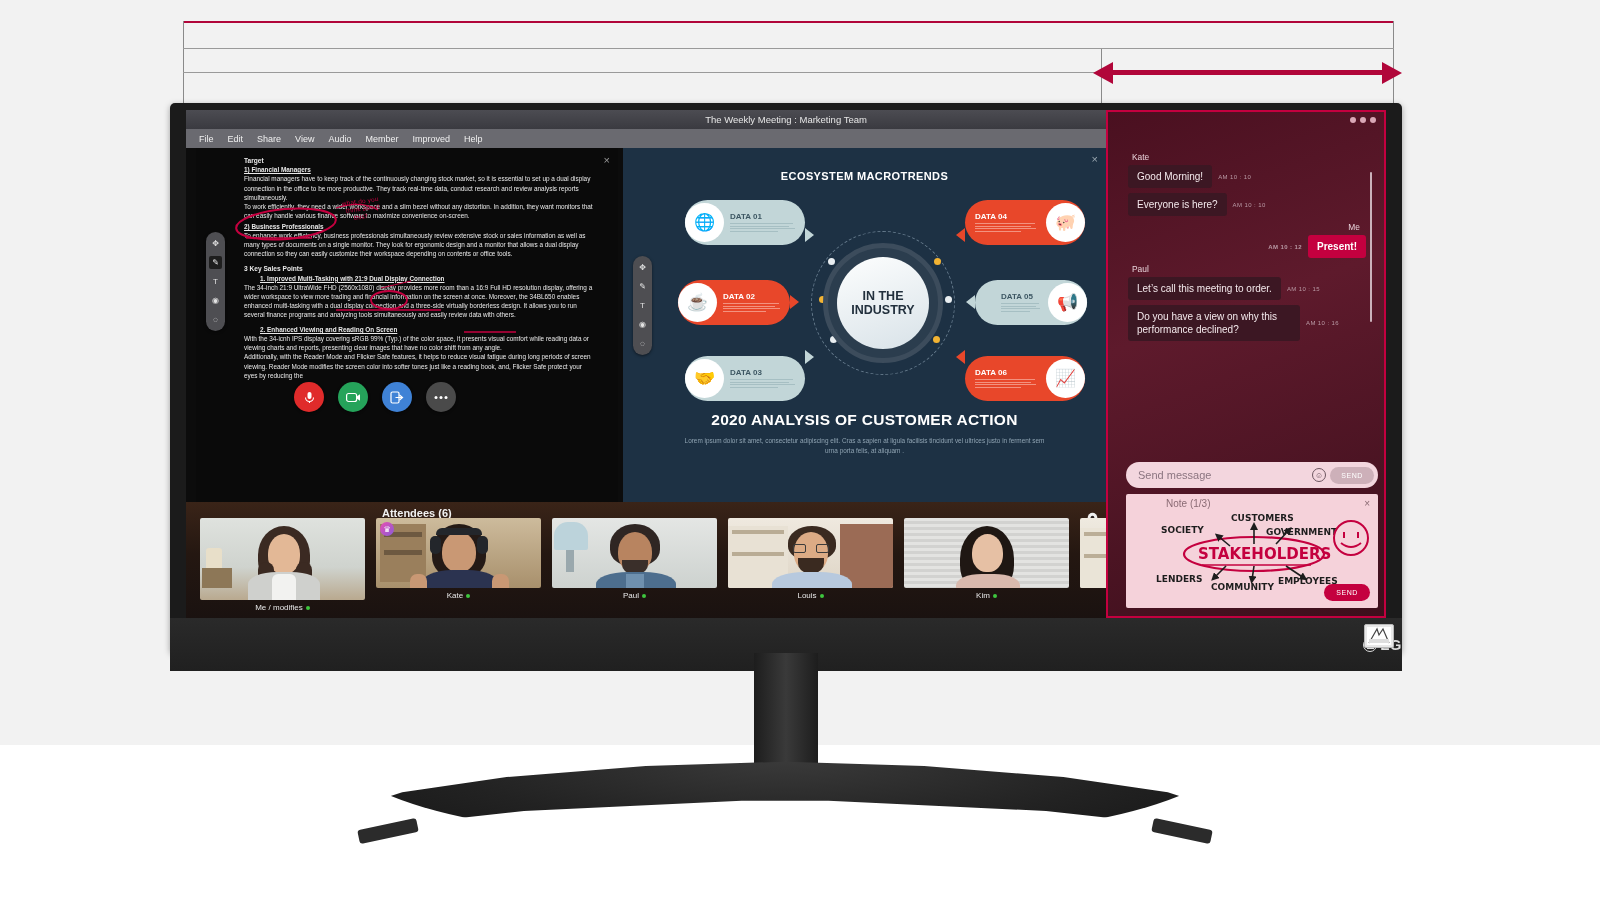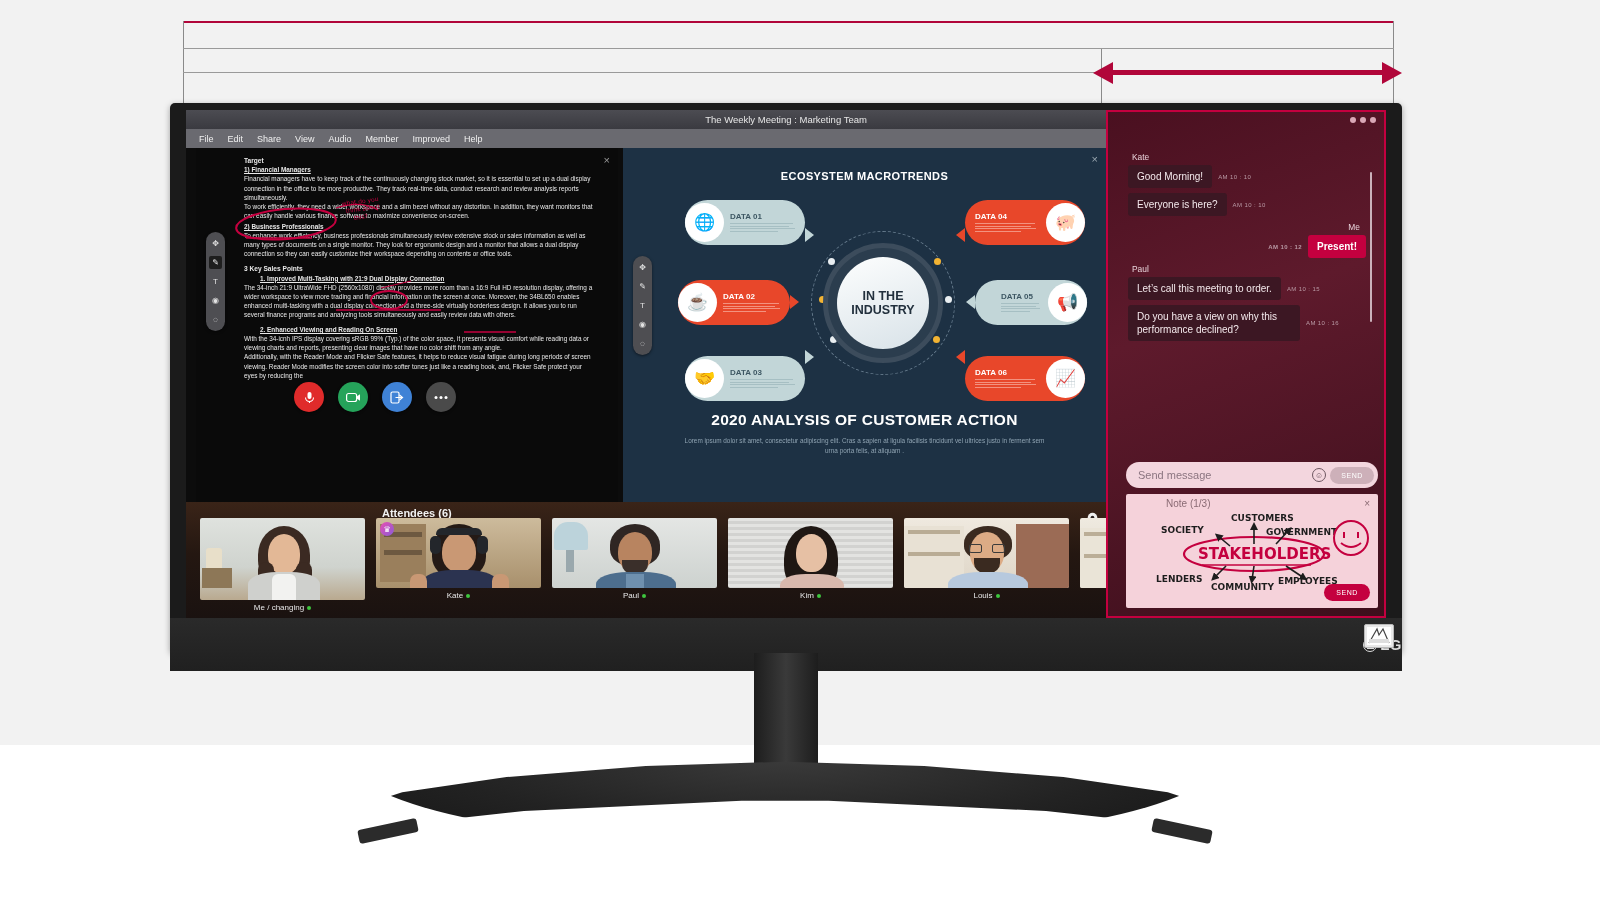--- a/index.html
+++ b/index.html
@@ -449,21 +449,21 @@
               <div style="position:absolute; left:2px; top:50px; width:30px; height:20px; background:#8d7757;"></div>
               <div class="hair" style="left:58px; top:8px; width:52px; height:58px; background:#3b2a22;"></div>
               <div class="head" style="left:68px; top:16px; width:32px; height:40px; background:#e3b896;"></div>
               <div style="position:absolute; left:58px; top:44px; width:16px; height:30px; background:#3b2a22; border-radius:8px;"></div>
               <div style="position:absolute; left:96px; top:44px; width:16px; height:30px; background:#3b2a22; border-radius:8px;"></div>
               <div class="body" style="left:48px; top:54px; width:72px; height:30px; background:#cfd0cd;"></div>
               <div style="position:absolute; left:72px; top:56px; width:24px; height:28px; background:#f2f2f0; border-radius:6px 6px 0 0;"></div>
             </div>
           </div>
           <div class="name">
-            <span>Me / changing</span>
+            <span>Me / modifies</span>
               <i class="dot-online"></i>
           </div>
         </div>
 
         <div class="tile">
           <div class="thumb">
             <div class="pp">
               <div class="room" style="background:linear-gradient(180deg,#d8c9ae 0%,#c7b характ 0%,#bfae90 100%)"></div>
               <div class="room" style="background:linear-gradient(180deg,#cdbb9c,#a8906c)"></div>
               <div style="position:absolute; left:4px; top:6px; width:46px; height:58px; background:#9a7f5c;"></div>
@@ -501,50 +501,50 @@
           </div>
           <div class="name">
             <span>Paul</span>
               <i class="dot-online"></i>
           </div>
         </div>
 
         <div class="tile">
           <div class="thumb">
             <div class="pp">
-              <div class="room" style="background:repeating-linear-gradient(180deg,#e3e3e1 0px,#e3e3e1 3px,#d2d2d0 3px,#d2d2d0 6px)"></div>
-              <div class="hair" style="left:56px; top:8px; width:54px; height:66px; background:#1f1713;"></div>
-              <div class="head" style="left:68px; top:16px; width:31px; height:38px; background:#e6c0a4;"></div>
-              <div class="body" style="left:52px; top:56px; width:64px; height:28px; background:#d9b9ad;"></div>
-            </div>
-          </div>
-          <div class="name">
-            <span>Kim</span>
-              <i class="dot-online"></i>
-          </div>
-        </div>
-
-        <div class="tile">
-          <div class="thumb">
-            <div class="pp">
               <div class="room" style="background:linear-gradient(180deg,#efe9df,#ded5c6)"></div>
               <div style="position:absolute; left:0; top:8px; width:60px; height:62px; background:#e8e1d4;"></div>
               <div style="position:absolute; left:4px; top:12px; width:52px; height:4px; background:#b9ac95;"></div>
               <div style="position:absolute; left:4px; top:34px; width:52px; height:4px; background:#b9ac95;"></div>
               <div style="position:absolute; left:112px; top:6px; width:53px; height:64px; background:#9b6b55;"></div>
               <div class="hair" style="left:60px; top:8px; width:48px; height:34px; background:#3a2a20;"></div>
               <div class="head" style="left:66px; top:14px; width:34px; height:40px; background:#dcab85;"></div>
               <div style="position:absolute; left:65px; top:26px; width:13px; height:9px; border:1.2px solid #3b3b3b; border-radius:2px;"></div>
               <div style="position:absolute; left:88px; top:26px; width:13px; height:9px; border:1.2px solid #3b3b3b; border-radius:2px;"></div>
               <div style="position:absolute; left:70px; top:40px; width:26px; height:15px; background:#3a2a20; border-radius:0 0 10px 10px;"></div>
               <div class="body" style="left:44px; top:54px; width:80px; height:30px; background:#b7c9de;"></div>
             </div>
           </div>
           <div class="name">
             <span>Louis</span>
+              <i class="dot-online"></i>
+          </div>
+        </div>
+
+        <div class="tile">
+          <div class="thumb">
+            <div class="pp">
+              <div class="room" style="background:repeating-linear-gradient(180deg,#e3e3e1 0px,#e3e3e1 3px,#d2d2d0 3px,#d2d2d0 6px)"></div>
+              <div class="hair" style="left:56px; top:8px; width:54px; height:66px; background:#1f1713;"></div>
+              <div class="head" style="left:68px; top:16px; width:31px; height:38px; background:#e6c0a4;"></div>
+              <div class="body" style="left:52px; top:56px; width:64px; height:28px; background:#d9b9ad;"></div>
+            </div>
+          </div>
+          <div class="name">
+            <span>Kim</span>
               <i class="dot-online"></i>
           </div>
         </div>
 
         <div class="tile">
           <div class="thumb">
             <div class="pp">
               <div class="room" style="background:linear-gradient(180deg,#efeae0,#ddd6c8)"></div>
               <div style="position:absolute; left:0; top:10px; width:52px; height:60px; background:#eae4d7;"></div>
               <div style="position:absolute; left:4px; top:14px; width:44px; height:4px; background:#bbae97;"></div>

